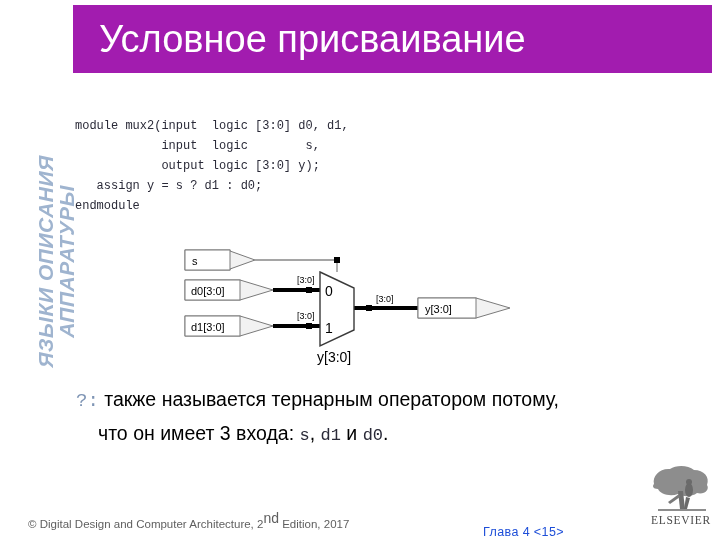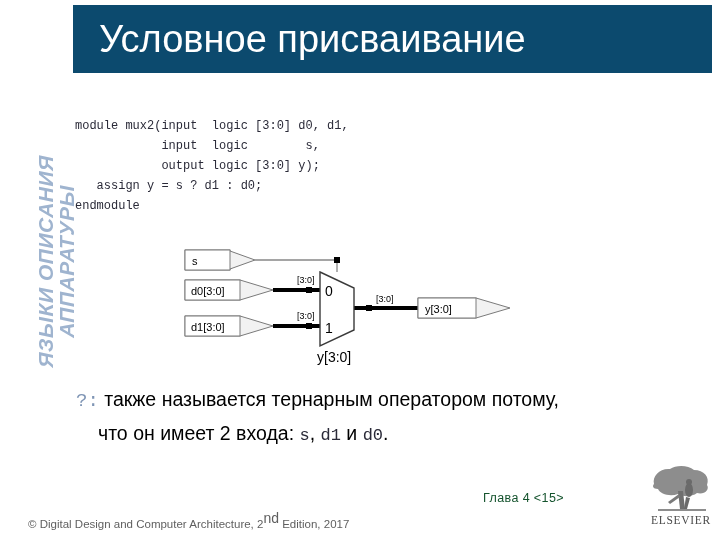--- a/index.html
+++ b/index.html
@@ -23,21 +23,21 @@
     background: #ffffff;
   }
 
   
   #title-bar {
     position: absolute;
     left: 73px;
     top: 5px;
     width: 639px;
     height: 68px;
-    background: #0c4a6e;
+    background: #a21caf;
     box-sizing: border-box;
   }
   #title-text {
     position: absolute;
     left: 26px;
     top: 50%;
     transform: translateY(-50%);
     color: #ffffff;
     font-size: 38px;
     font-weight: normal;
@@ -121,23 +121,23 @@
   }
   #footer-copyright .ital {
   }
   #footer-copyright sup {
     font-size: 14px;
     vertical-align: super;
   }
   #footer-chapter {
     position: absolute;
     left: 483px;
-    top: 491px;
+    top: 525px;
     font-size: 12.5px;
-    color: #14532d;
+    color: #1d4ed8;
     white-space: nowrap;
     letter-spacing: 0.4px;
     text-align: right;
   }
   #elsevier-logo {
     position: absolute;
     left: 648px;
     top: 464px;
     width: 66px;
     height: 68px;
@@ -222,21 +222,21 @@
       <g>
         <path d="M 238 58 L 296 58 L 330 68 L 296 78 L 238 78 Z" fill="#f2f2f2" stroke="#7a7a7a" stroke-width="1"></path>
         <rect x="238" y="58" width="58" height="20" fill="#ffffff" stroke="#7a7a7a" stroke-width="1"></rect>
         <text x="245" y="73" font-family="Liberation Sans, sans-serif" font-size="11" fill="#000000">y[3:0]</text>
       </g>
     </svg>
   </div>
 
   <div id="bullet">
     <span class="qmark">?:</span><span> также называется тернарным оператором потому,</span>
-    <span class="l2"><span>что он имеет 2 входа: </span><span class="mono">s</span><span>, </span><span class="mono">d1</span><span> и </span><span class="mono">d0</span><span>.</span></span>
+    <span class="l2"><span>что он имеет 3 входа: </span><span class="mono">s</span><span>, </span><span class="mono">d1</span><span> и </span><span class="mono">d0</span><span>.</span></span>
   </div>
 
   <div id="footer-copyright"><span>© </span><span class="ital">Digital Design and Computer Architecture</span><span>, 2</span><sup>nd</sup><span> Edition, 2017</span></div>
 
   <div id="footer-chapter">Глава 4 &lt;15&gt;</div>
 
   <div id="elsevier-logo">
     <svg width="66" height="50" viewBox="0 0 66 50">
       <g fill="#8d8d8d" stroke="none">
 

